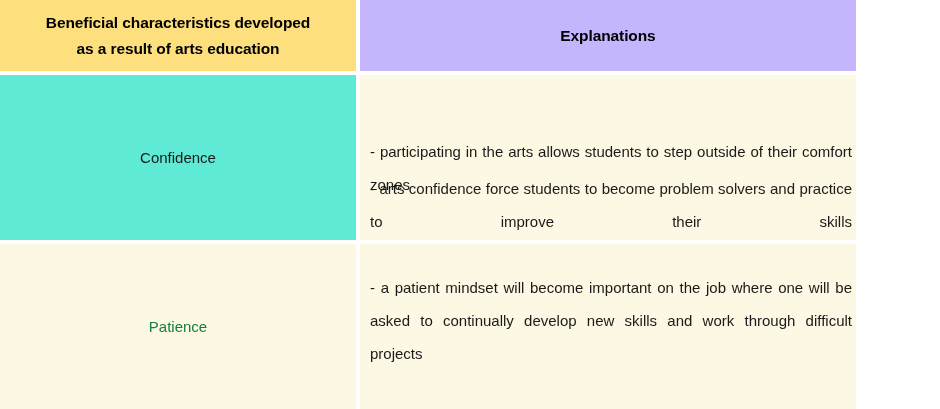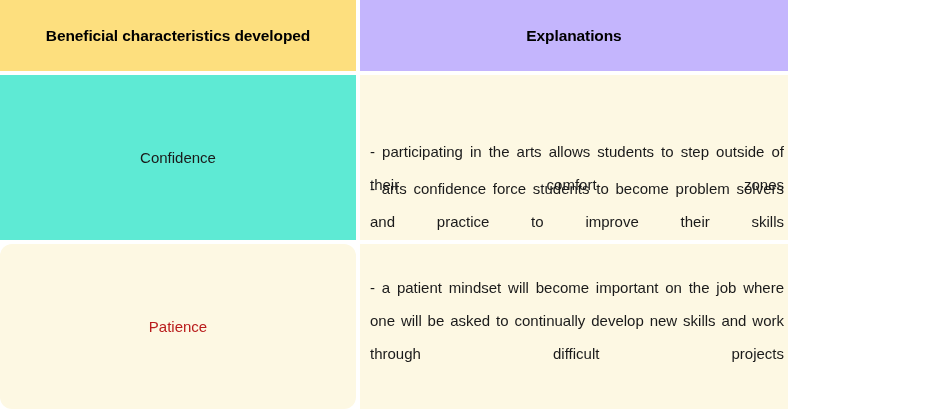--- a/index.html
+++ b/index.html
@@ -3,21 +3,21 @@
 <meta charset="utf-8">
 <style>
   * { margin:0; padding:0; box-sizing:border-box; }
   html, body {
     width:940px; height:409px;
     background:#ffffff;
     font-family:"Liberation Sans", sans-serif;
     overflow:hidden;
   }
   #table-root {
-    width:788px; height:409px;
+    width:856px; height:409px;
     display:flex; flex-direction:column;
     background:#ffffff;
   }
 
   
   .thead {
     display:flex;
     height:71px;
     flex:0 0 71px;
   }
@@ -85,20 +85,21 @@
 </style>
 </head>
 <body>
 
 <div id="table-root">
 
   <div class="thead">
     <div class="th th-left" style="background: rgb(253, 223, 126); color: rgb(0, 0, 0);">
       <span class="th-inner">
         <span>Beneficial characteristics developed</span><br>
+        <span>as a result of arts education</span>
       </span>
     </div>
     <div class="th-gap" style="background: rgb(255, 255, 255);"></div>
     <div class="th th-right" style="background: #c4b5fd; color: rgb(0, 0, 0);">
       <span>Explanations</span>
     </div>
   </div>
 
   <div class="hdiv" style="background: rgb(255, 255, 255);"></div>
 
@@ -110,21 +111,21 @@
     <div class="td td-expl" style="background: rgb(253, 248, 227); color: rgb(26, 26, 26);">
       <div class="expl-body">
         <span class="expl-line">- participating in the arts allows students to step outside of their comfort zones</span>
       </div>
     </div>
   </div>
 
   <div class="hdiv" style="background: rgb(255, 255, 255);"></div>
 
   <div class="tr">
-    <div class="td td-label" style="background: rgb(253, 248, 227); color: #b91c1c; border-radius: 12px;">
+    <div class="td td-label" style="background: rgb(253, 248, 227); color: #15803d;">
       <span>Patience</span>
     </div>
     <div class="vgap" style="background: rgb(255, 255, 255);"></div>
     <div class="td td-expl" style="background: rgb(253, 248, 227); color: rgb(26, 26, 26);">
       <div class="expl-body">
         <span class="expl-line">- arts confidence force students to become problem solvers and practice to improve their skills</span>
         <span class="expl-line">- a patient mindset will become important on the job where one will be asked to continually develop new skills and work through difficult projects</span>
       </div>
     </div>
   </div>

